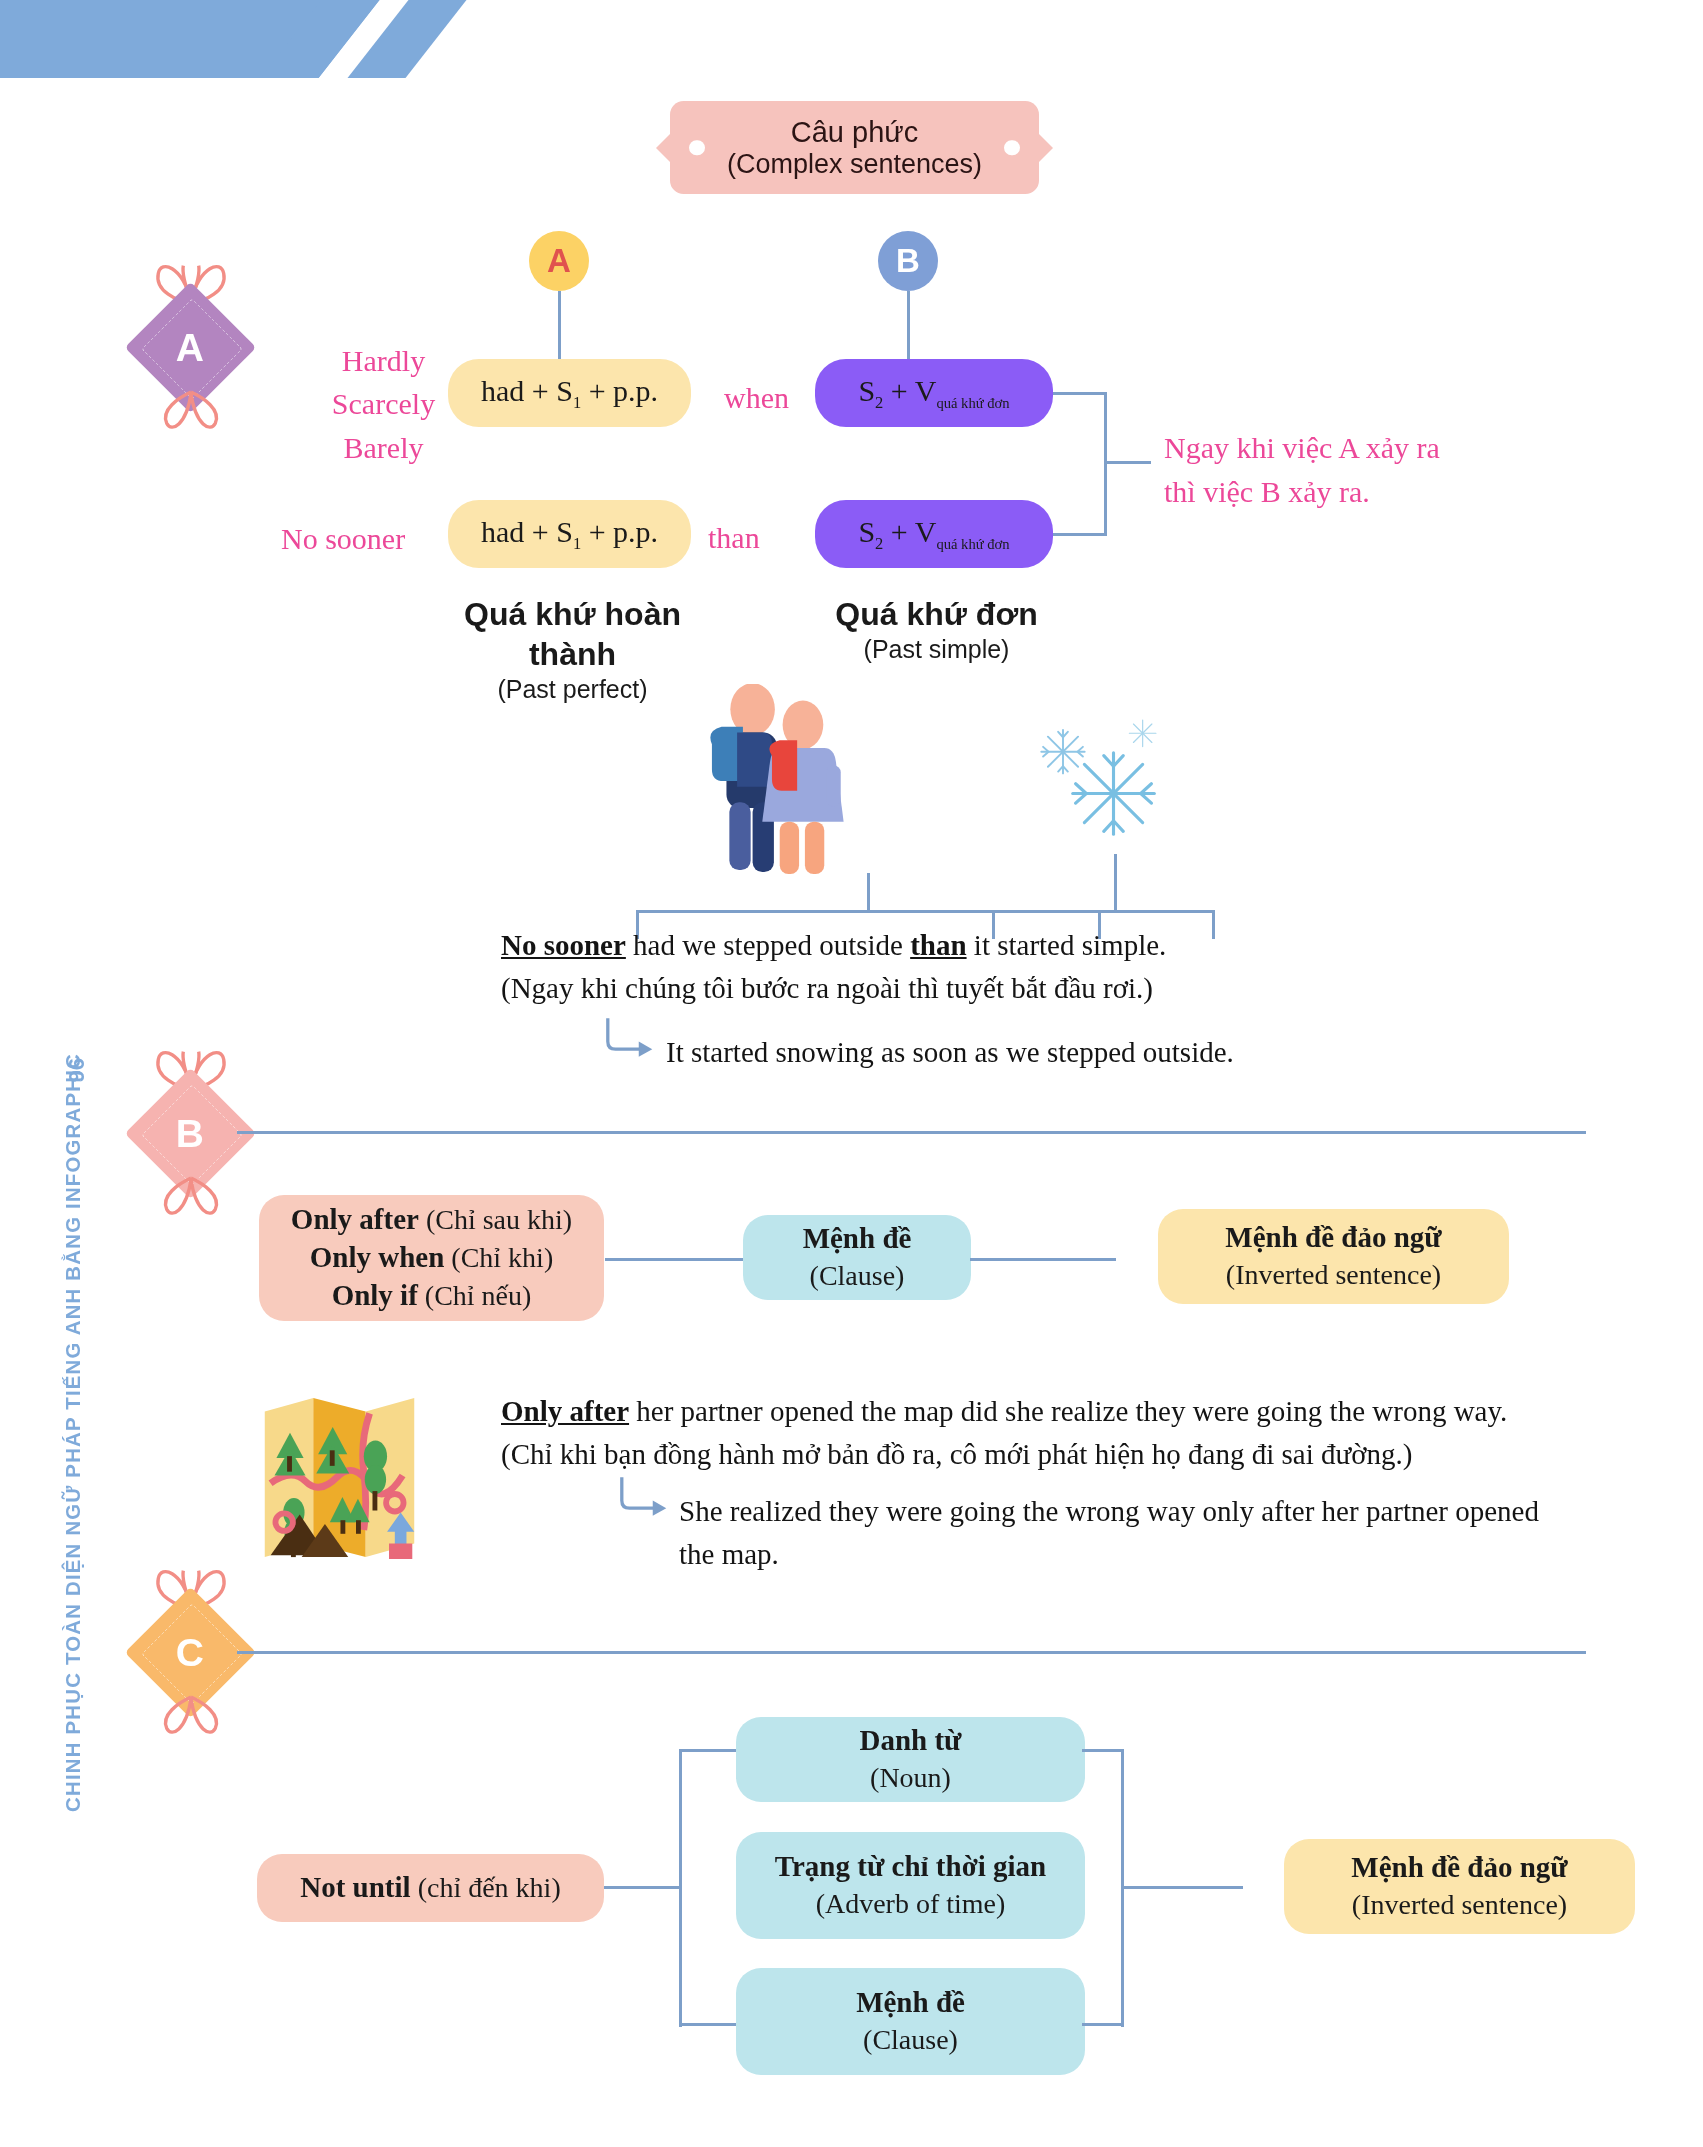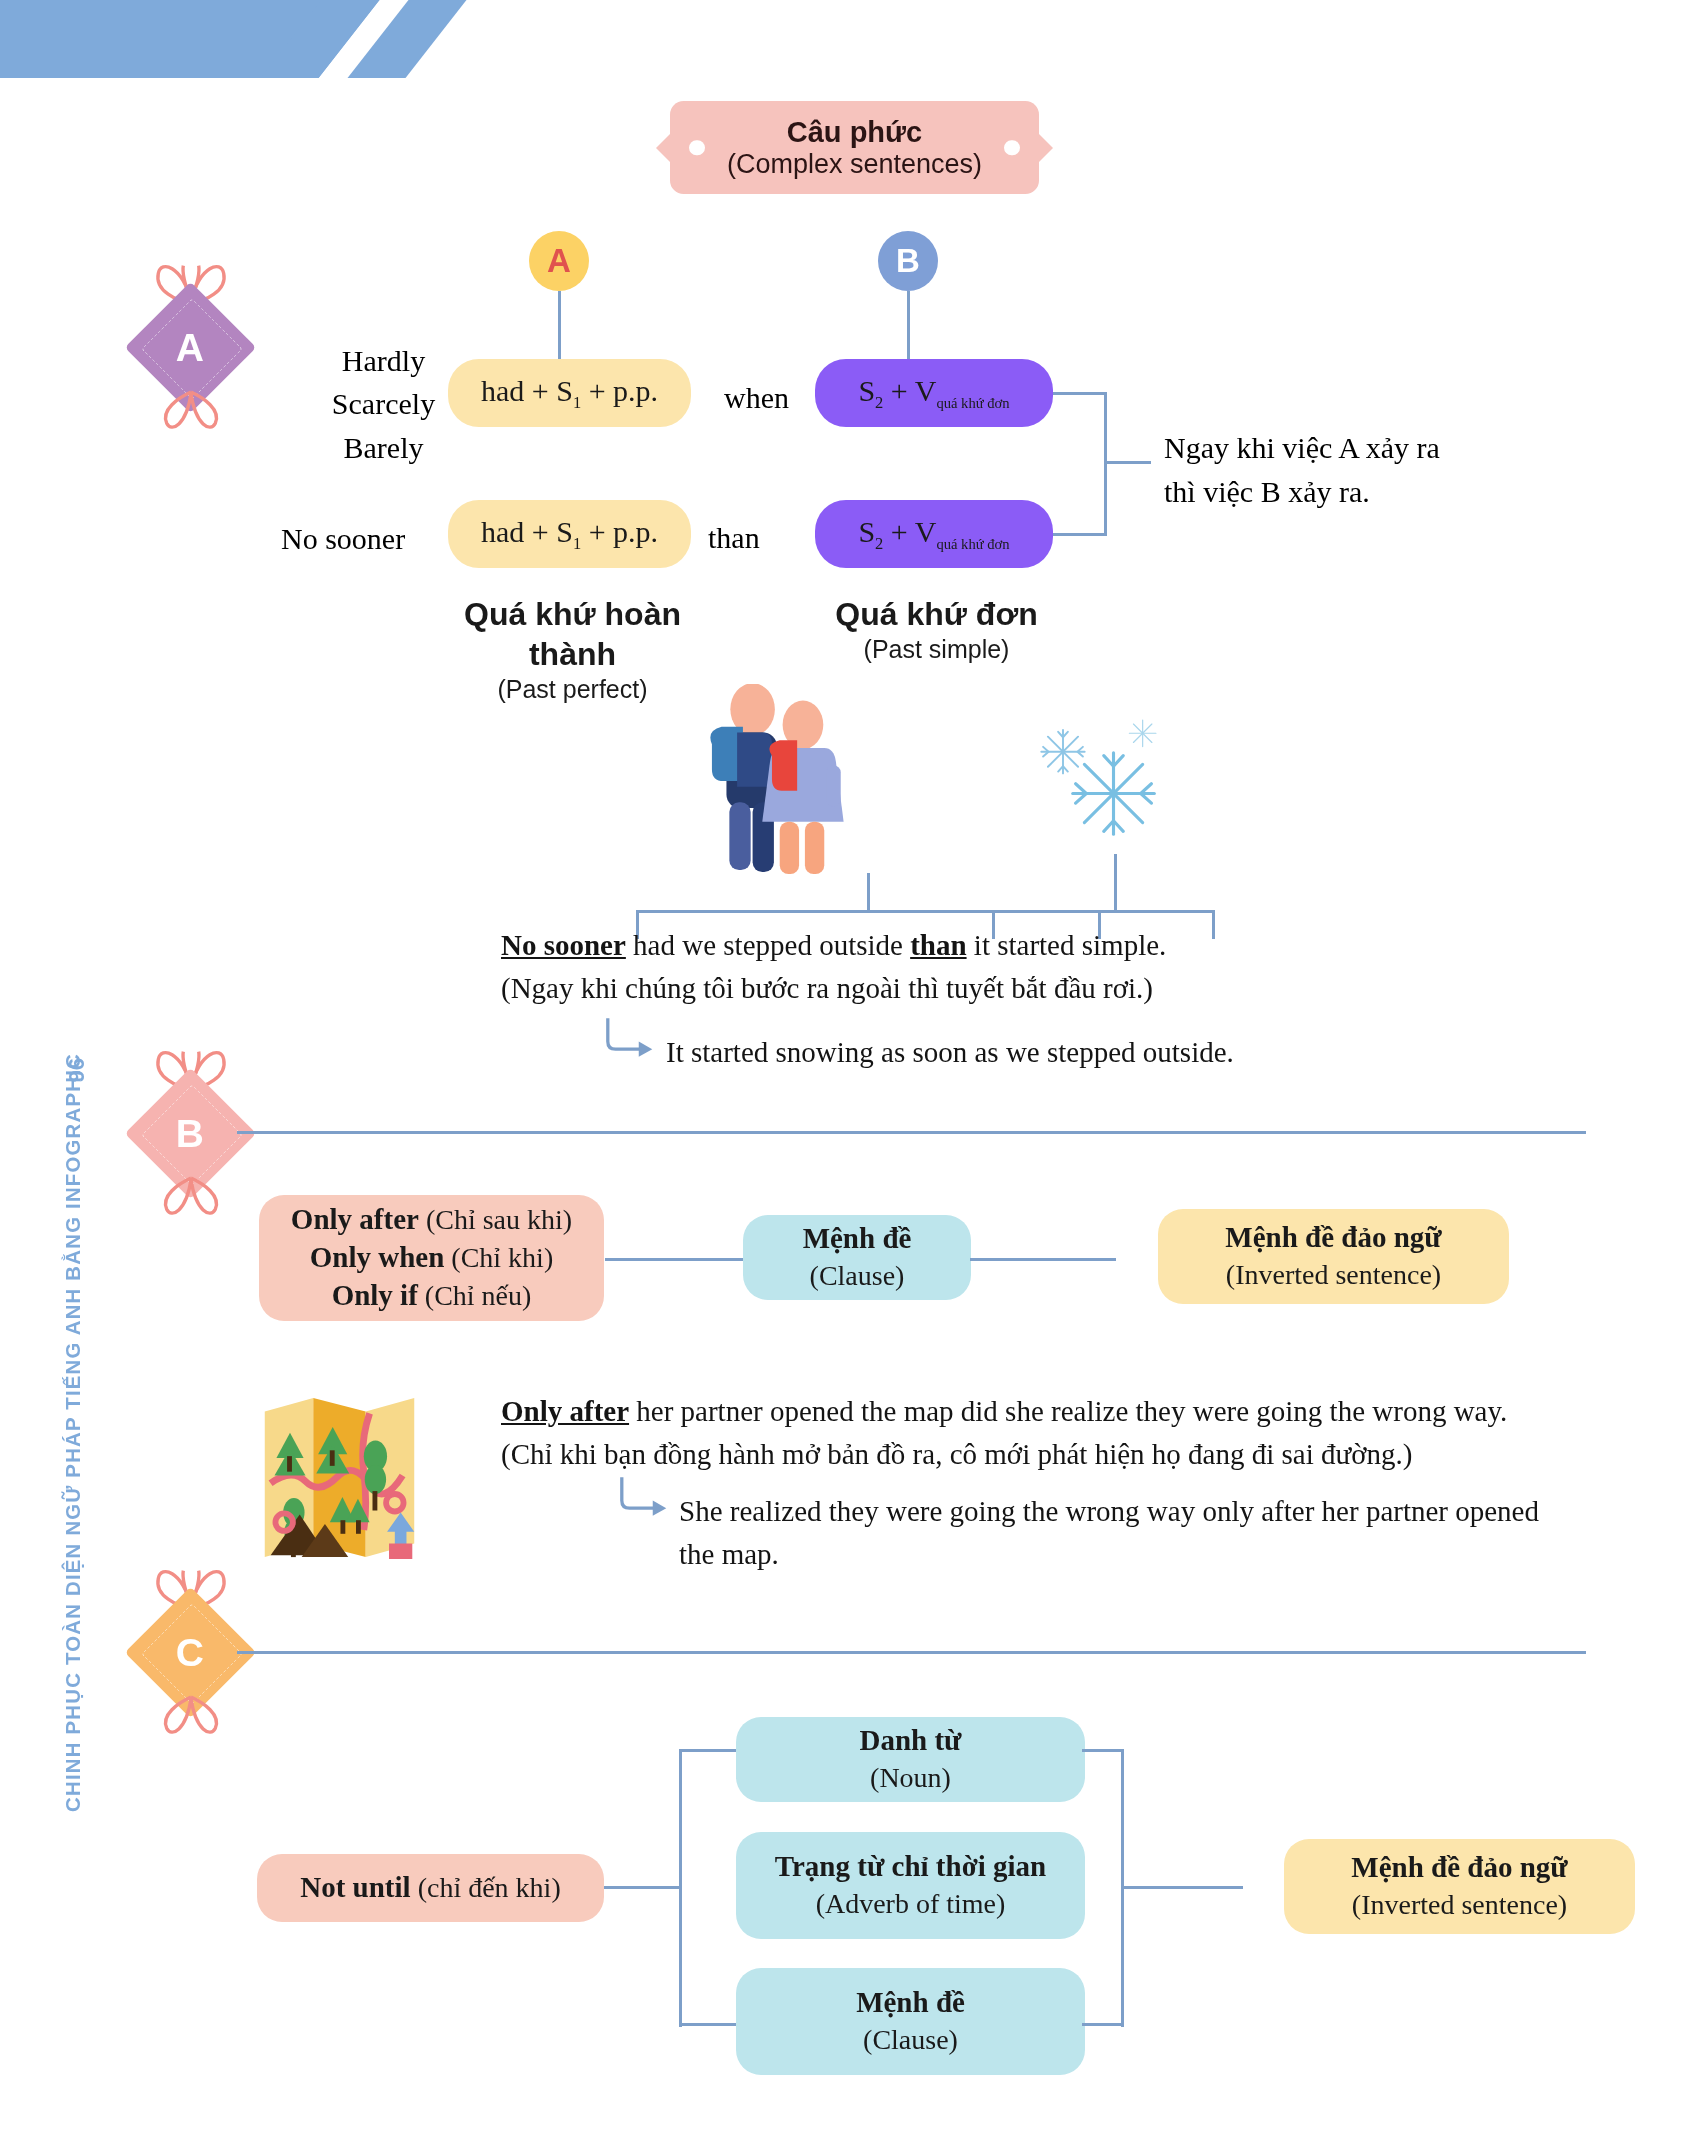--- a/index.html
+++ b/index.html
@@ -23,21 +23,21 @@
       font-size:20.4px;letter-spacing:1.2px;color:#7faada;white-space:nowrap;}
   #page-number{position:absolute;left:64px;top:1058px;
       writing-mode:vertical-rl;transform:rotate(180deg);
       font-family:"Liberation Sans", sans-serif;font-weight:bold;
       font-size:22px;color:#7faada;}
 
   
   #title-tag{position:absolute;left:670px;top:101px;width:369px;height:93px;
       background:#f6c3bd;border-radius:13.6px;display:flex;flex-direction:column;
       align-items:center;justify-content:center;}
-  #title-tag .t1{font-family:"Liberation Sans", sans-serif;font-weight:bold;
+  #title-tag .t1{font-family:"Liberation Sans", sans-serif;font-weight:normal;
       font-size:29px;color:#2b1414;line-height:1.12;}
   #title-tag .t2{font-family:"Liberation Sans", sans-serif;
       font-size:27px;color:#2b1414;line-height:1.12;}
   .tag-notch{position:absolute;top:50%;width:15.5px;height:15.5px;border-radius:50%;
       background:#fff;transform:translateY(-50%);}
   .tag-notch.l{left:19.4px;} .tag-notch.r{right:19.4px;}
   .tag-point{position:absolute;top:50%;width:0;height:0;transform:translateY(-50%);
       border-top:15.5px solid transparent;border-bottom:15.5px solid transparent;}
   .tag-point.l{left:-13.6px;border-right:15.5px solid #f6c3bd;}
   .tag-point.r{right:-13.6px;border-left:15.5px solid #f6c3bd;}
@@ -69,21 +69,21 @@
   .cyan{background:#8b5cf6;}
   .sub{font-size:16.5px;vertical-align:sub;}
   .subsm{font-size:14.6px;vertical-align:sub;}
 
   .plabel{position:absolute;text-align:center;
       font-family:"Liberation Serif", serif;font-size:29px;line-height:1.25;}
   .plabel b{font-family:"Liberation Sans", sans-serif;font-size:32px;}
   .plabel .en{font-family:"Liberation Sans", sans-serif;font-size:25px;}
 
   .sertxt{position:absolute;font-family:"Liberation Serif", serif;
-      font-size:30px;line-height:1.42;color:#000000;}
+      font-size:30px;line-height:1.42;color:#ec4899;}
 
   
   .ln{position:absolute;background:#7d9fc9;}
   .lnh{height:2.9px;} .lnv{width:2.9px;}
 
   
   .rbox{position:absolute;border-radius:25px;display:flex;flex-direction:column;
       align-items:center;justify-content:center;text-align:center;}
   .rbox .bold{font-family:"Liberation Serif", serif;font-weight:bold;
       font-size:29px;line-height:1.3;}

